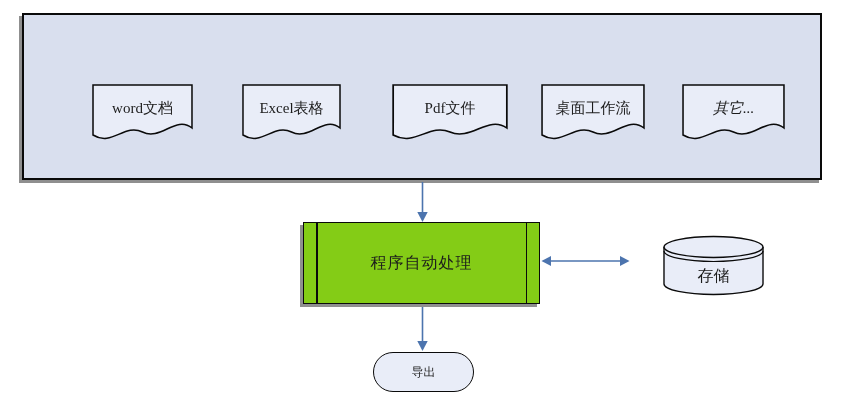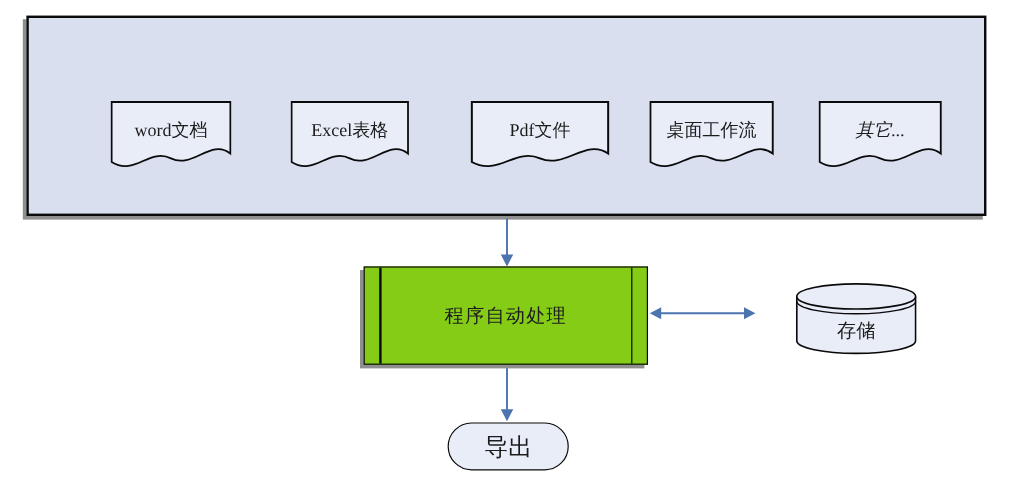--- a/index.html
+++ b/index.html
@@ -43,21 +43,21 @@
   .cylinder{position:absolute;left:631px;top:235px;width:101px;height:61px;margin-left:32px;}
   .cylinder svg{position:absolute;left:0;top:0;width:100%;height:100%;}
   .cylinder .cyl-label{
     position:absolute;left:0;top:26px;width:100%;height:30px;
     display:flex;align-items:center;justify-content:center;font-size:16px;
   }
   
   .stadium{
     position:absolute;left:373px;top:352px;width:101px;height:40px;
     background:#e9edf8;border:1.3px solid #0a0a0a;border-radius:20px;box-sizing:border-box;
-    display:flex;align-items:center;justify-content:center;font-size:20px;
+    display:flex;align-items:center;justify-content:center;font-size:12px;
   }
 </style>
 </head>
 <body>
 
 <div class="canvas">
 
   <div class="container-rect">
 
     <div class="doc doc1">

